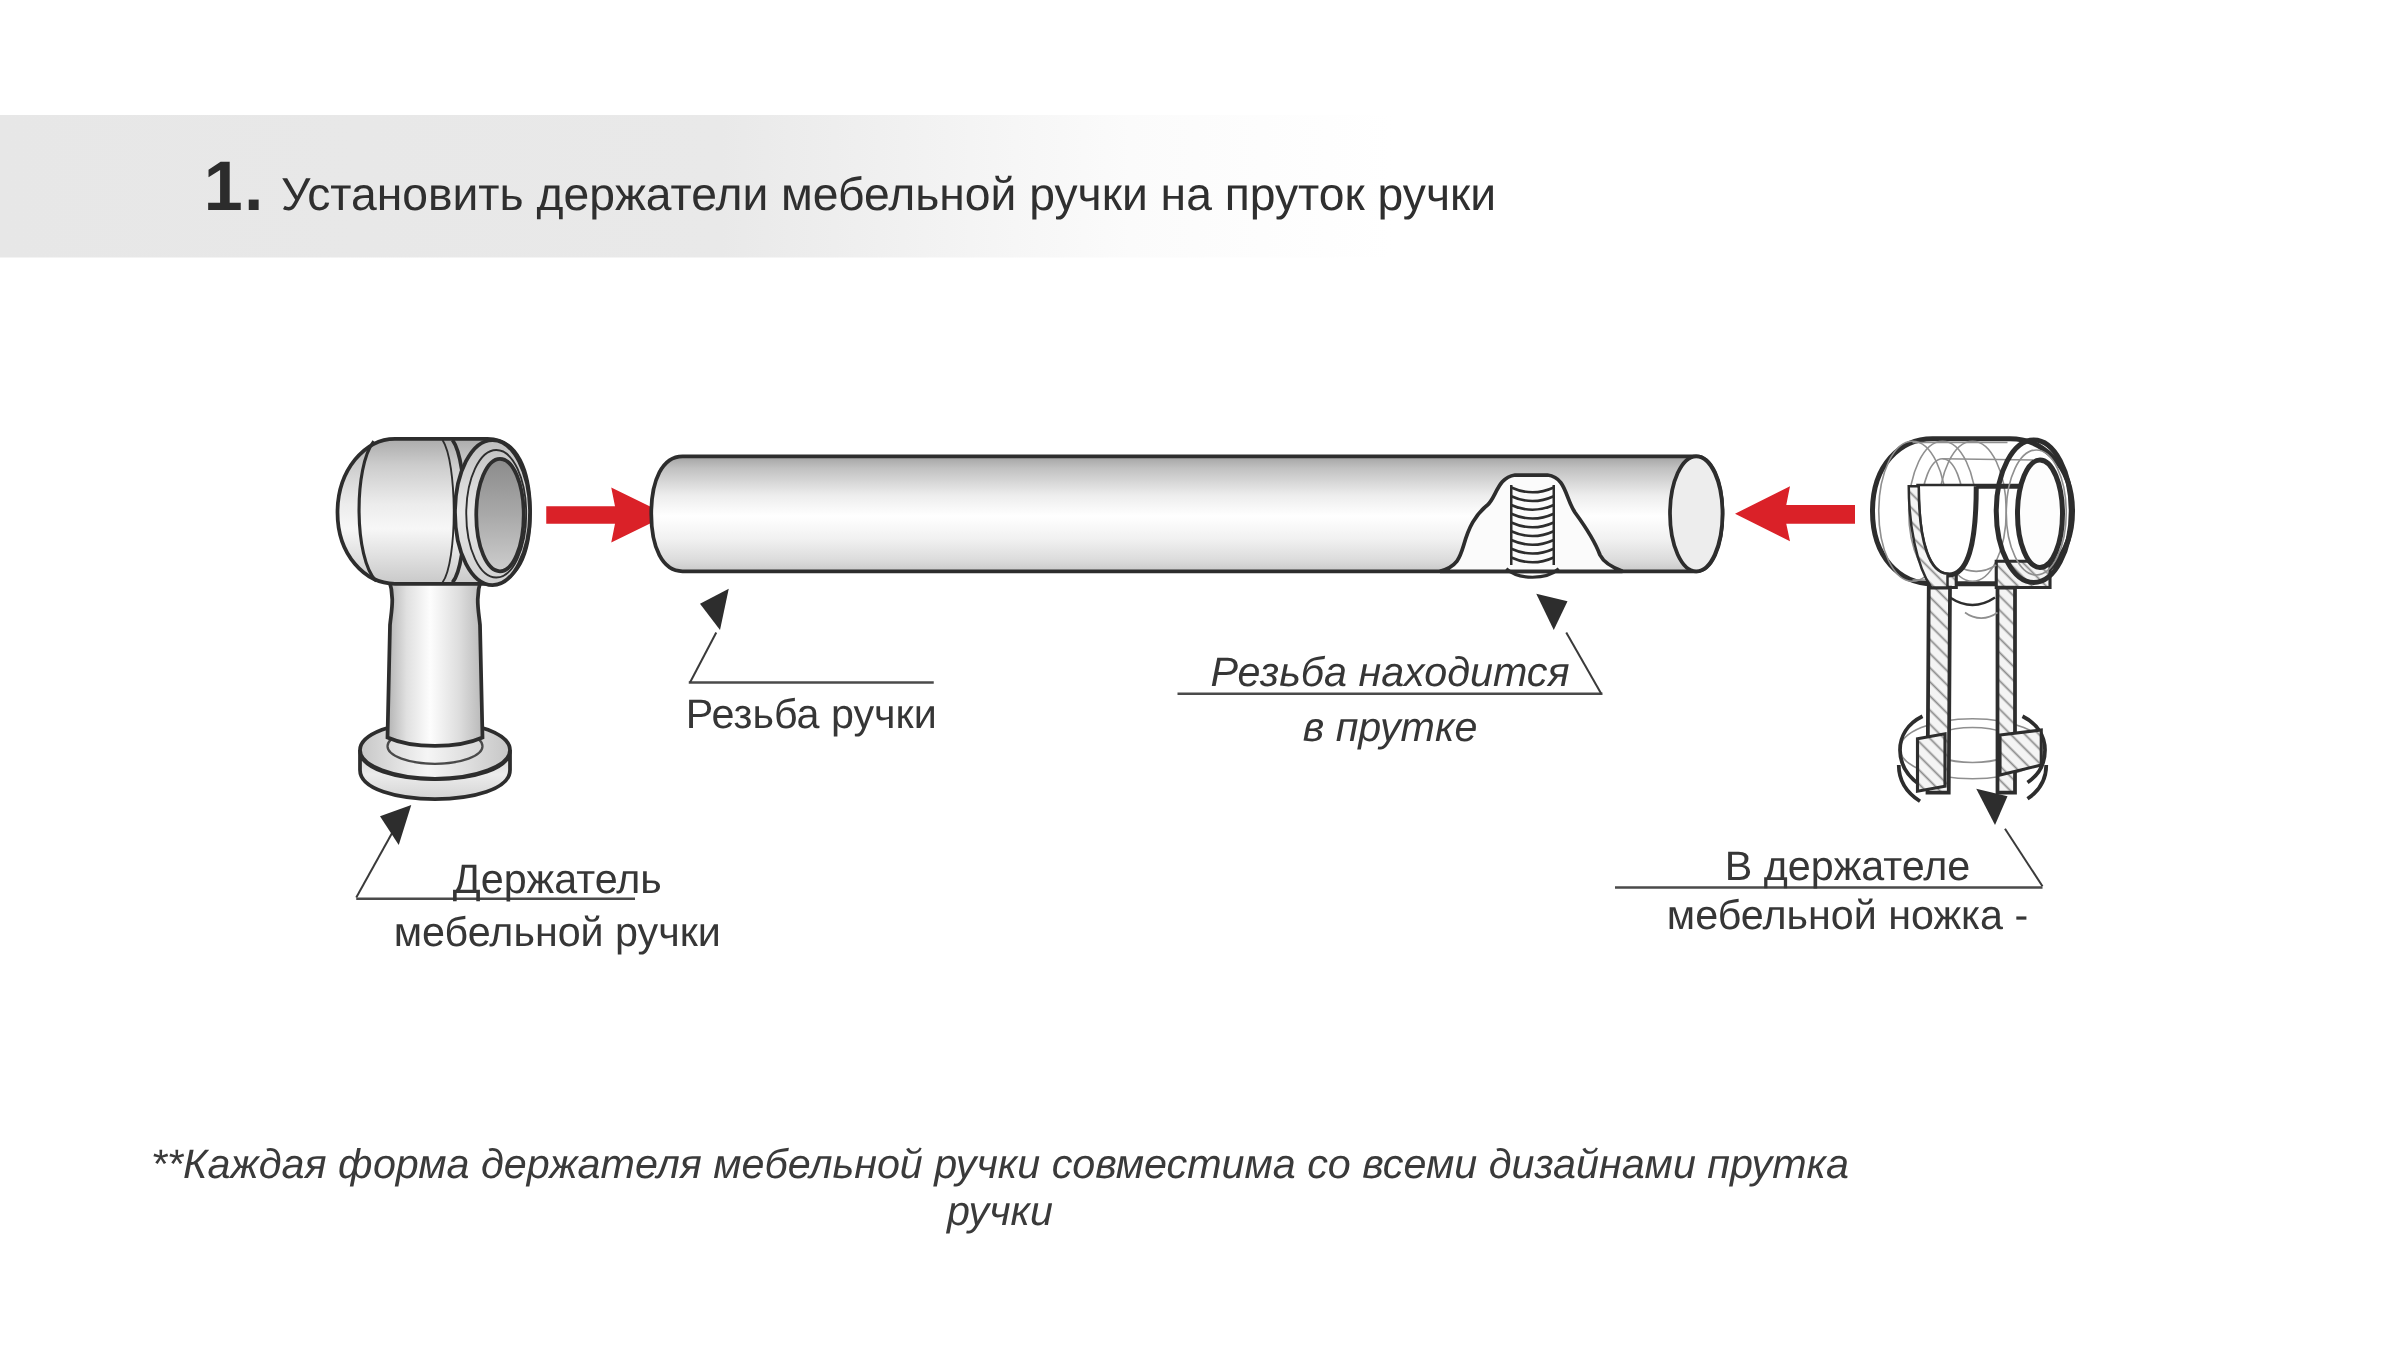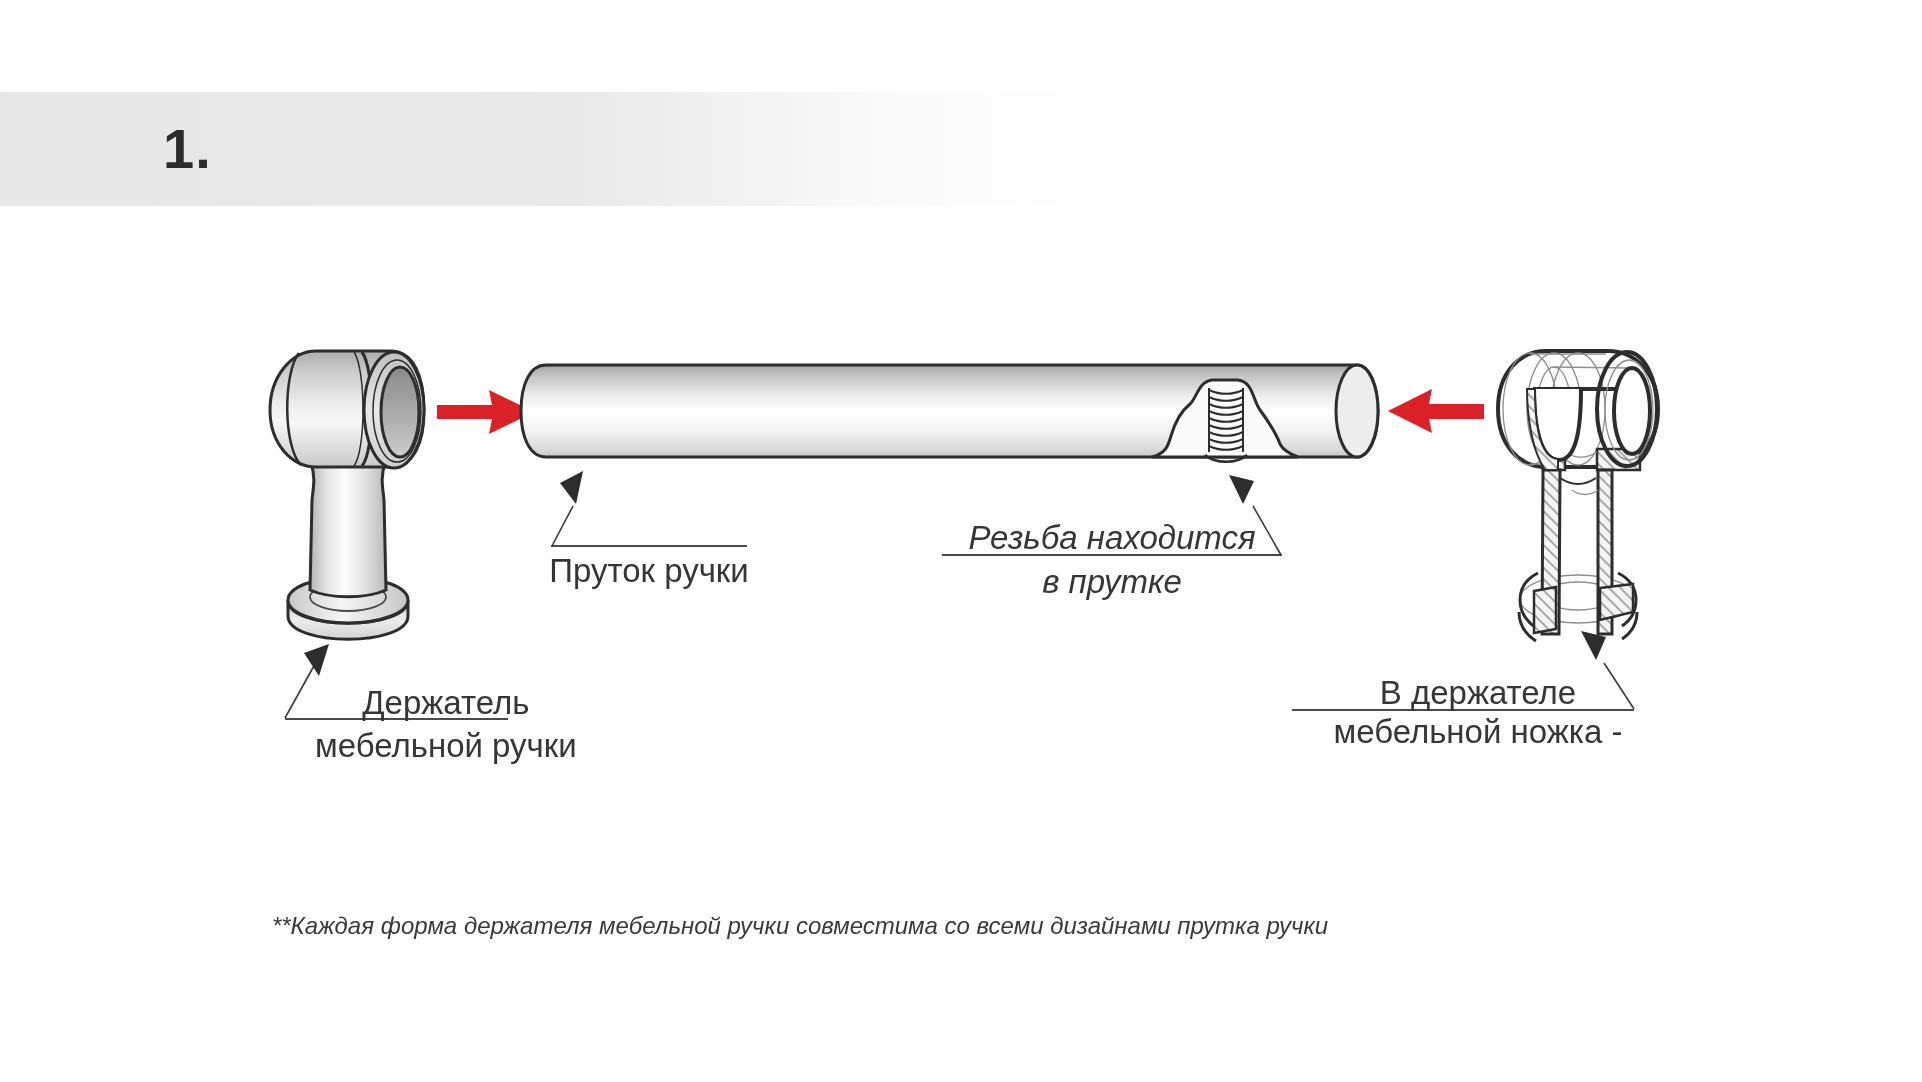--- a/index.html
+++ b/index.html
@@ -22,21 +22,21 @@
   
   .callout{position:absolute;color:#363636;font-size:33px;font-weight:500;}
   .callout div{white-space:nowrap;}
   .co-holder{left:315px;top:681px;line-height:43px;text-align:center;}
   .co-rod{left:546px;top:552px;width:206px;text-align:center;}
   .co-thread{left:942px;top:516px;width:340px;line-height:44px;text-align:center;font-style:italic;}
   .co-hollow{left:1313px;top:673px;width:330px;line-height:39px;text-align:center;}
 
   .footnote{
     position:absolute;left:80px;top:912px;width:1440px;text-align:center;
-    font-size:24px;font-style:italic;font-weight:500;color:#3a3a3a;
+    font-size:33px;font-style:italic;font-weight:500;color:#3a3a3a;
   }
 </style>
 </head>
 <body>
 
 <svg class="diagram" viewBox="0 0 1922 1082" xmlns="http://www.w3.org/2000/svg">
   <defs>
     <linearGradient id="gradRod" x1="0" y1="0" x2="0" y2="1">
       <stop offset="0" stop-color="#a2a2a2"></stop>
         <stop offset="0.10" stop-color="#c0c0c0"></stop>
@@ -192,29 +192,30 @@
     <polygon fill="#2d2d2d" points="1229,475 1254,481 1243,504"></polygon>
 
     <line x1="1292" y1="710" x2="1634" y2="710" stroke="#4a4a4a" stroke-width="2"></line>
     <line x1="1634" y1="709" x2="1604" y2="663" stroke="#3a3a3a" stroke-width="1.6"></line>
     <polygon fill="#2d2d2d" points="1581,631 1606,637 1596,660"></polygon>
   </g>
 </svg>
 
 <div class="band">
   <span class="step">1.</span>
+  <span class="title">Установить держатели мебельной ручки на пруток ручки</span>
 </div>
 
 <div class="callout co-holder">
   <div>Держатель</div>
   <div>мебельной ручки</div>
 </div>
 
 <div class="callout co-rod">
-  <div>Пруток ручки</div>
+  <div>Резьба ручки</div>
 </div>
 
 <div class="callout co-thread">
   <div>Резьба находится</div>
   <div>в прутке</div>
 </div>
 
 <div class="callout co-hollow">
   <div>В держателе</div>
   <div>мебельной ножка -</div>

